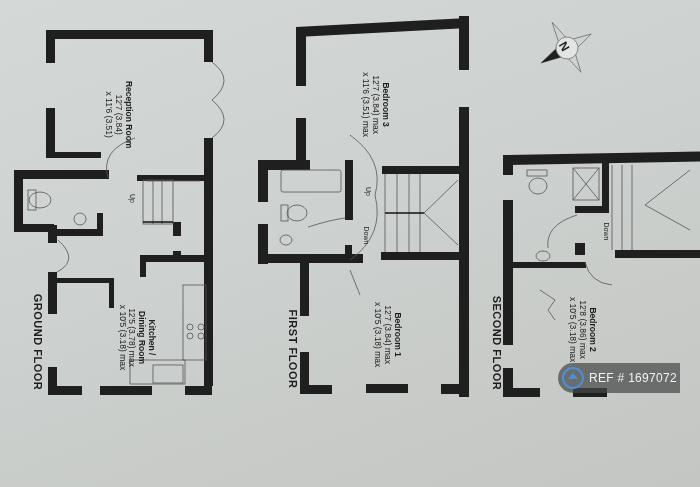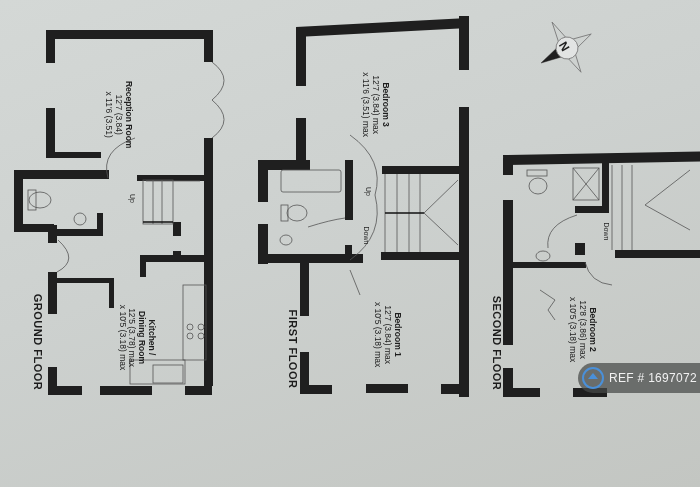--- a/index.html
+++ b/index.html
@@ -4,21 +4,21 @@
 <style>
   html,body{margin:0;padding:0;}
   body{width:700px;height:487px;overflow:hidden;background:#c9cdcb;font-family:"Liberation Sans",sans-serif;position:relative;}
   .paper{position:absolute;left:0;top:0;width:700px;height:487px;background:linear-gradient(160deg,#d4d8d6 0%,#cdd1cf 45%,#c3c6c2 100%);}
   svg.plan{position:absolute;left:0;top:0;}
   .lbl{position:absolute;transform-origin:center center;transform:rotate(90deg);color:#1e1e1e;text-align:center;white-space:nowrap;line-height:1.15;}
   .room-name{font-size:8.5px;font-weight:bold;}
   .room-dim{font-size:8.5px;}
   .floor-lbl{position:absolute;transform:rotate(90deg);transform-origin:center center;font-size:11px;font-weight:bold;letter-spacing:0.5px;color:#1c1c1c;white-space:nowrap;}
   .stair-lbl{position:absolute;transform:rotate(90deg);transform-origin:center center;font-size:7px;color:#222;white-space:nowrap;}
-  .watermark{position:absolute;left:578px;top:363px;width:122px;height:30px;background:rgba(70,74,72,0.72);border-radius:15px 0 0 15px;display:flex;align-items:center;}
+  .watermark{position:absolute;left:558px;top:363px;width:122px;height:30px;background:rgba(70,74,72,0.72);border-radius:15px 0 0 15px;display:flex;align-items:center;}
   .wm-icon{width:22px;height:22px;border-radius:50%;border:2px solid #4a90d9;margin-left:4px;display:flex;align-items:center;justify-content:center;box-sizing:border-box;}
   .wm-icon span{width:0;height:0;border-left:5px solid transparent;border-right:5px solid transparent;border-bottom:6px solid #4a90d9;position:relative;top:-2px;}
   .wm-text{color:#f1f1f1;font-size:12px;margin-left:5px;letter-spacing:0.3px;}
 </style>
 </head>
 <body>
 
 <div class="paper"></div>
 
 <svg class="plan" width="700" height="487" viewBox="0 0 700 487">

